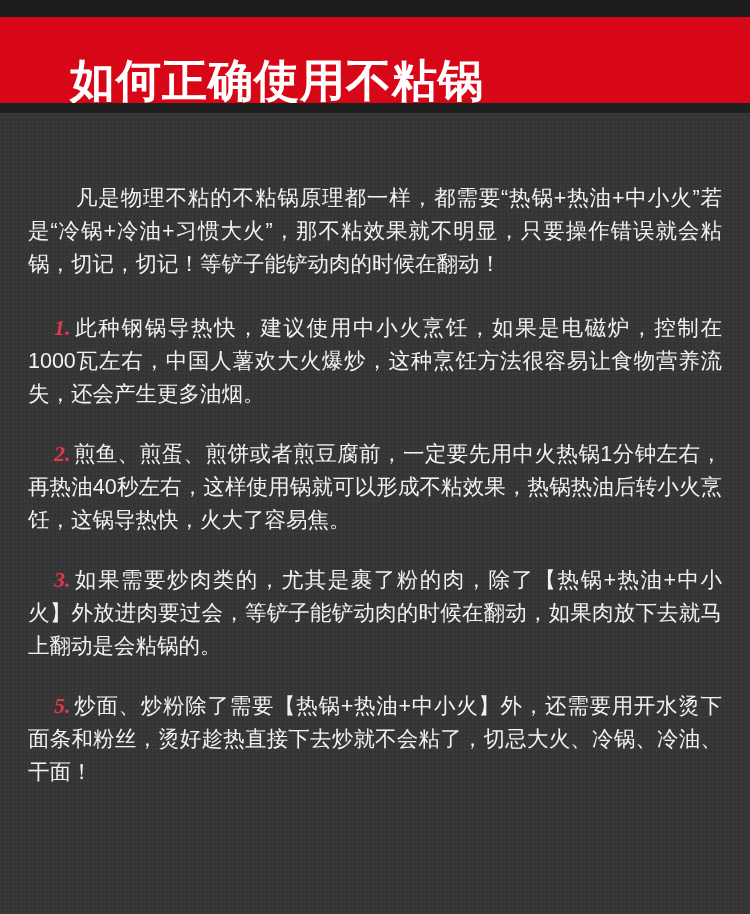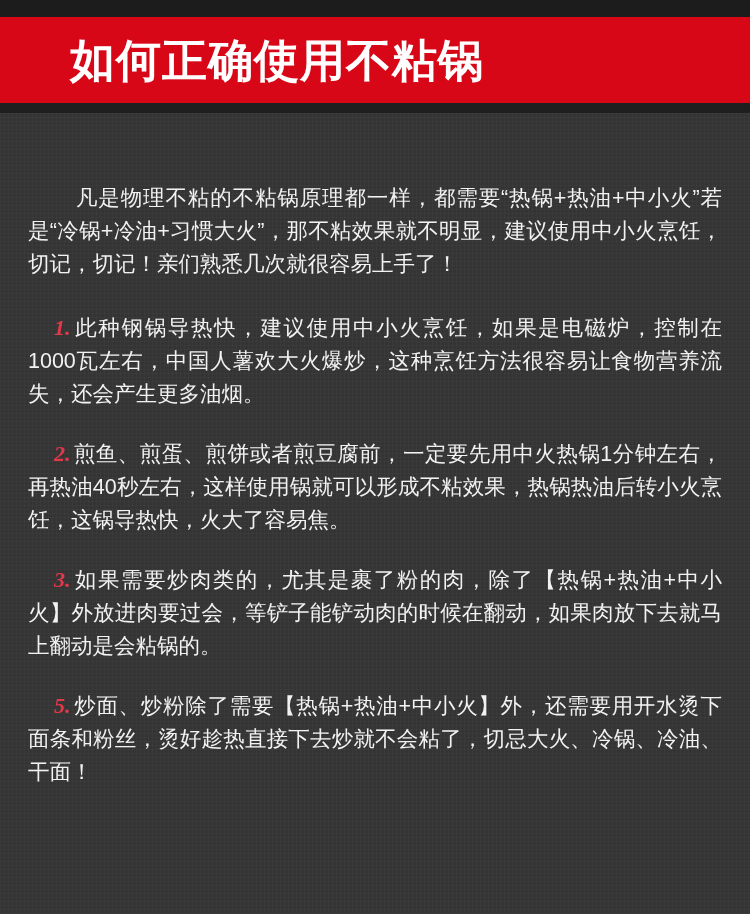--- a/index.html
+++ b/index.html
@@ -43,21 +43,21 @@
     background: #1c1c1c;
   }
   .header-band {
     position: absolute;
     top: 17px;
     left: 0;
     width: 750px;
     height: 86px;
     background: #d80718;
     display: flex;
-    align-items: center;
+    align-items: flex-end;
   }
   .header-title {
     margin-left: 70px;
     color: #ffffff;
     font-size: 45px;
     font-weight: bold;
     letter-spacing: 1px;
     line-height: 1;
     white-space: nowrap;
   }
@@ -113,21 +113,21 @@
   <div class="top-strip"></div>
 
   <div class="header-band">
     <div class="header-title">如何正确使用不粘锅</div>
   </div>
 
   <div class="header-under"></div>
 
   <div class="content">
 
-    <p class="para intro">凡是物理不粘的不粘锅原理都一样，都需要“热锅+热油+中小火”若是“冷锅+冷油+习惯大火”，那不粘效果就不明显，建议使用中小火烹饪，切记，切记！亲们熟悉几次就很容易上手了！</p>
+    <p class="para intro">凡是物理不粘的不粘锅原理都一样，都需要“热锅+热油+中小火”若是“冷锅+冷油+习惯大火”，那不粘效果就不明显，只要操作错误就会粘锅，切记，切记！等铲子能铲动肉的时候在翻动！</p>
 
     <p class="para numbered">
       <span class="num">1.</span><span>此种钢锅导热快，建议使用中小火烹饪，如果是电磁炉，控制在1000瓦左右，中国人薯欢大火爆炒，这种烹饪方法很容易让食物营养流失，还会产生更多油烟。</span>
     </p>
 
     <p class="para numbered">
       <span class="num">2.</span><span>煎鱼、煎蛋、煎饼或者煎豆腐前，一定要先用中火热锅1分钟左右，再热油40秒左右，这样使用锅就可以形成不粘效果，热锅热油后转小火烹饪，这锅导热快，火大了容易焦。</span>
     </p>
 
     <p class="para numbered">

